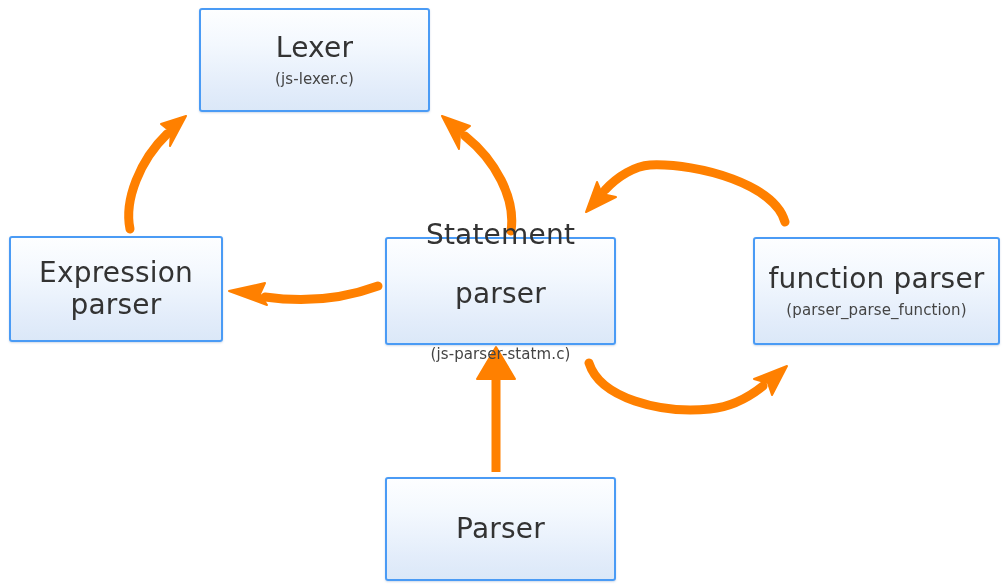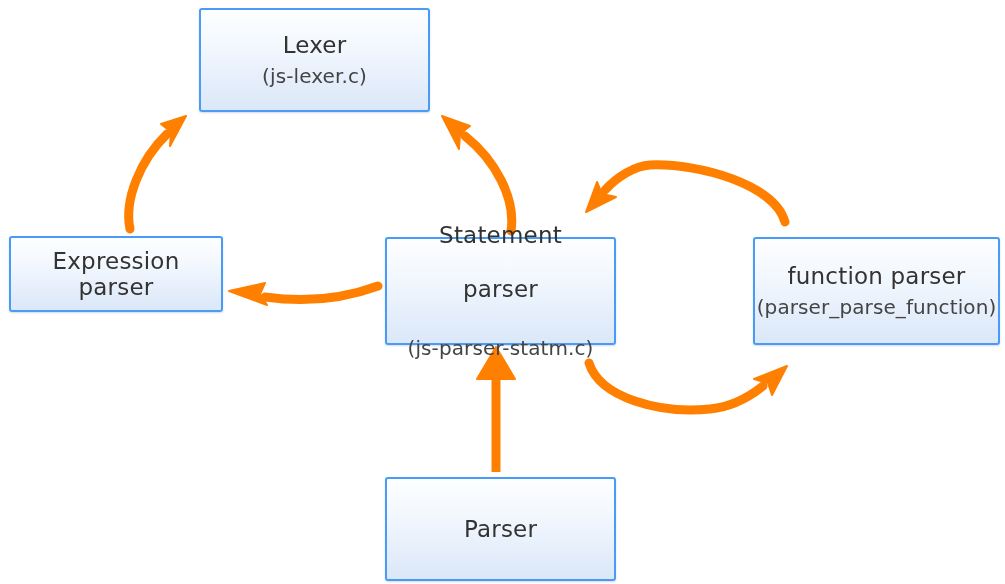--- a/index.html
+++ b/index.html
@@ -36,38 +36,38 @@
     box-shadow: 0 1px 2px rgba(120, 150, 190, 0.35);
     display: flex;
     flex-direction: column;
     align-items: center;
     justify-content: center;
     text-align: center;
     color: #3a3a3a;
     z-index: 3;
   }
   .node-title {
-    font-size: 23px;
+    font-size: 28px;
     line-height: 1.13;
     letter-spacing: 0.2px;
     color: #333333;
     white-space: nowrap;
   }
   .node-sub {
-    font-size: 20px;
+    font-size: 15px;
     line-height: 1.15;
     letter-spacing: 0.1px;
     color: #444444;
     white-space: nowrap;
     margin-top: 8px;
   }
 
   
   #node-lexer      { left: 199px; top: 8px;   width: 231px; height: 104px; }
-  #node-expression { left: 9px;   top: 236px; width: 214px; height: 76px; }
+  #node-expression { left: 9px;   top: 236px; width: 214px; height: 106px; }
   #node-statement  { left: 385px; top: 237px; width: 231px; height: 108px; gap: 28px; }
   #node-function   { left: 753px; top: 237px; width: 247px; height: 108px; text-align: right; }
   #node-parser     { left: 385px; top: 477px; width: 231px; height: 104px; }
 </style>
 </head>
 <body>
 
 <div id="diagram-root">
 
   <svg id="arrow-layer" viewBox="0 0 1005 584" width="1005" height="584">

